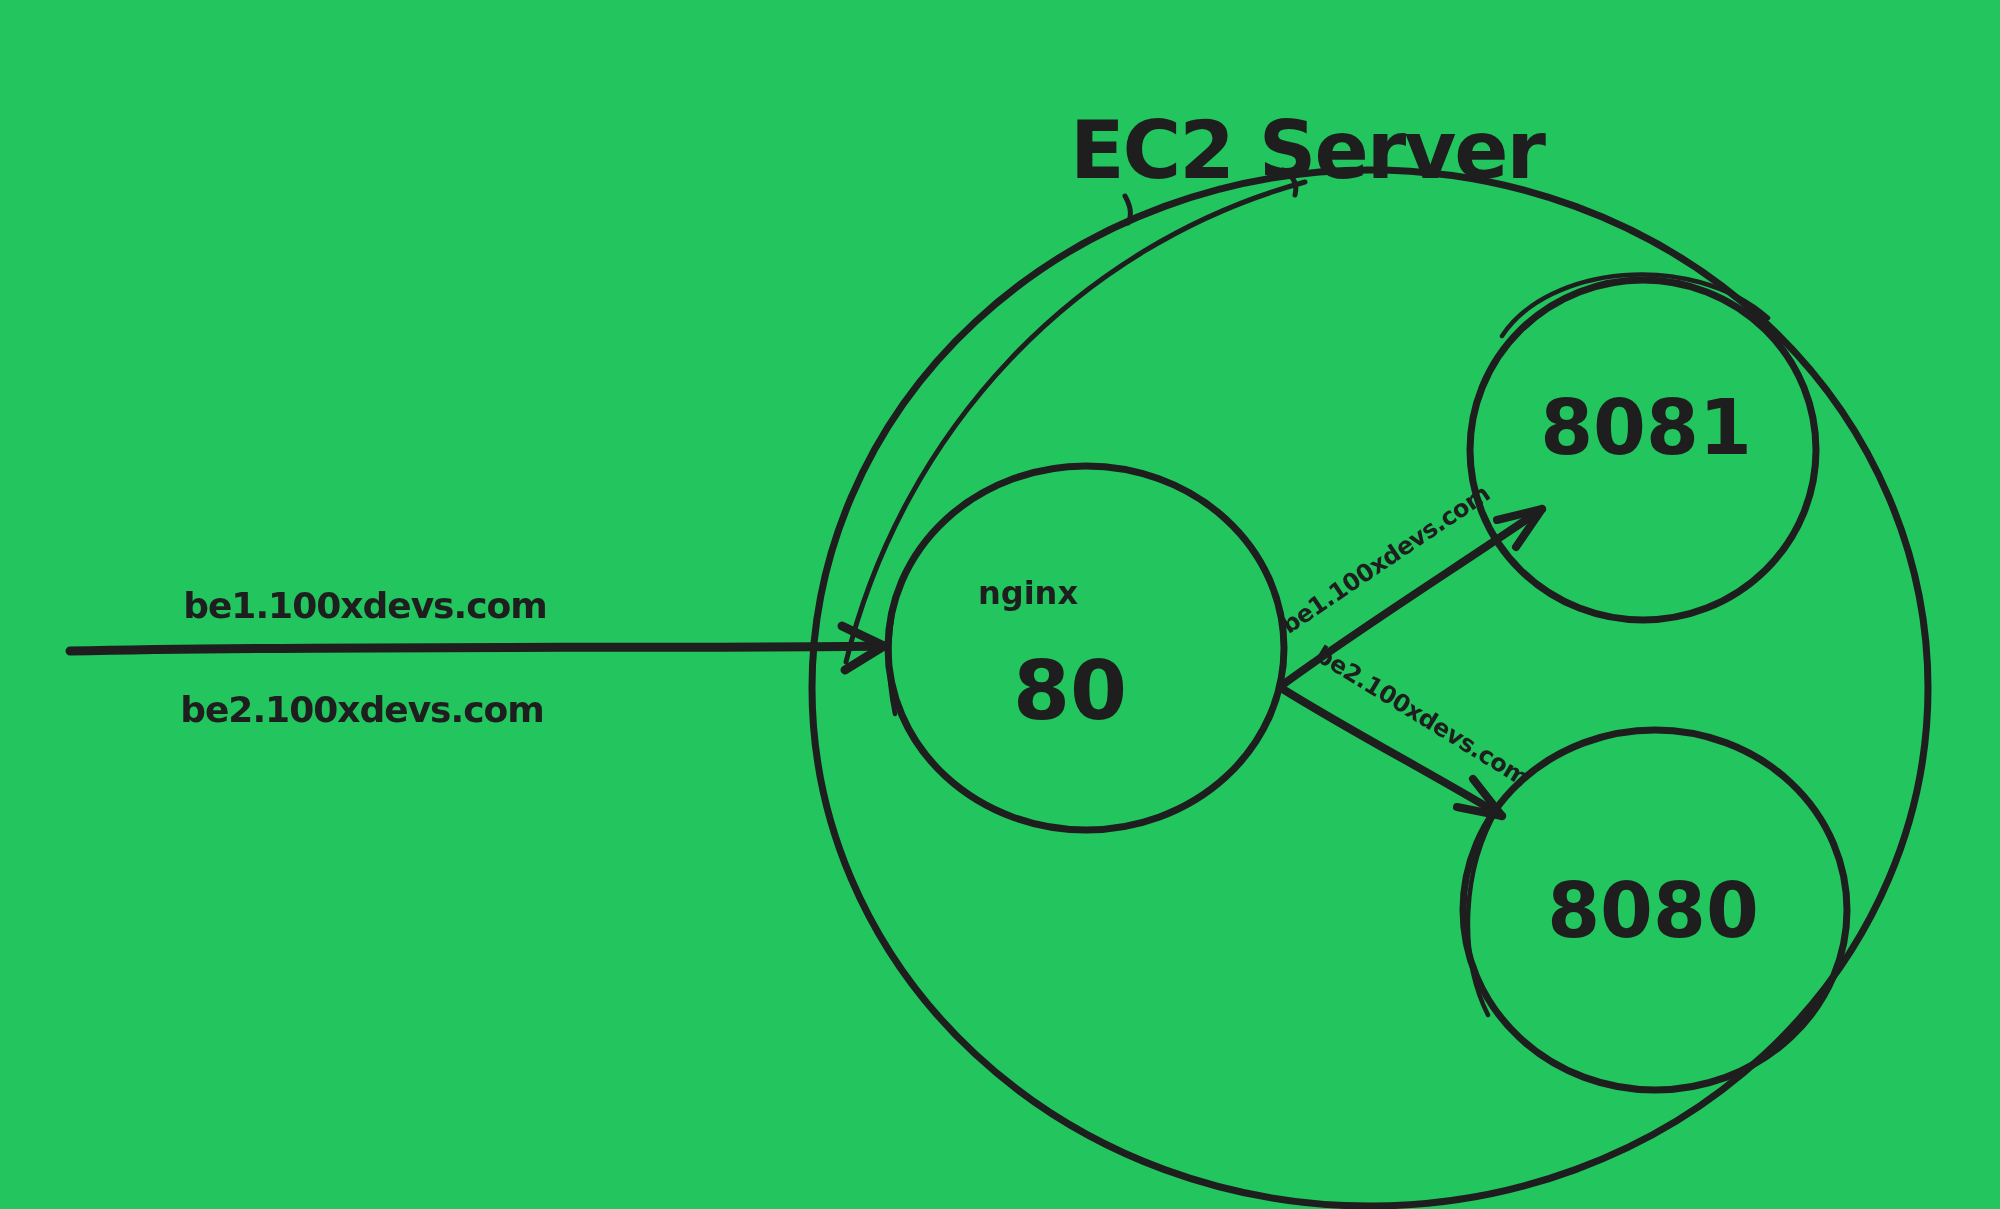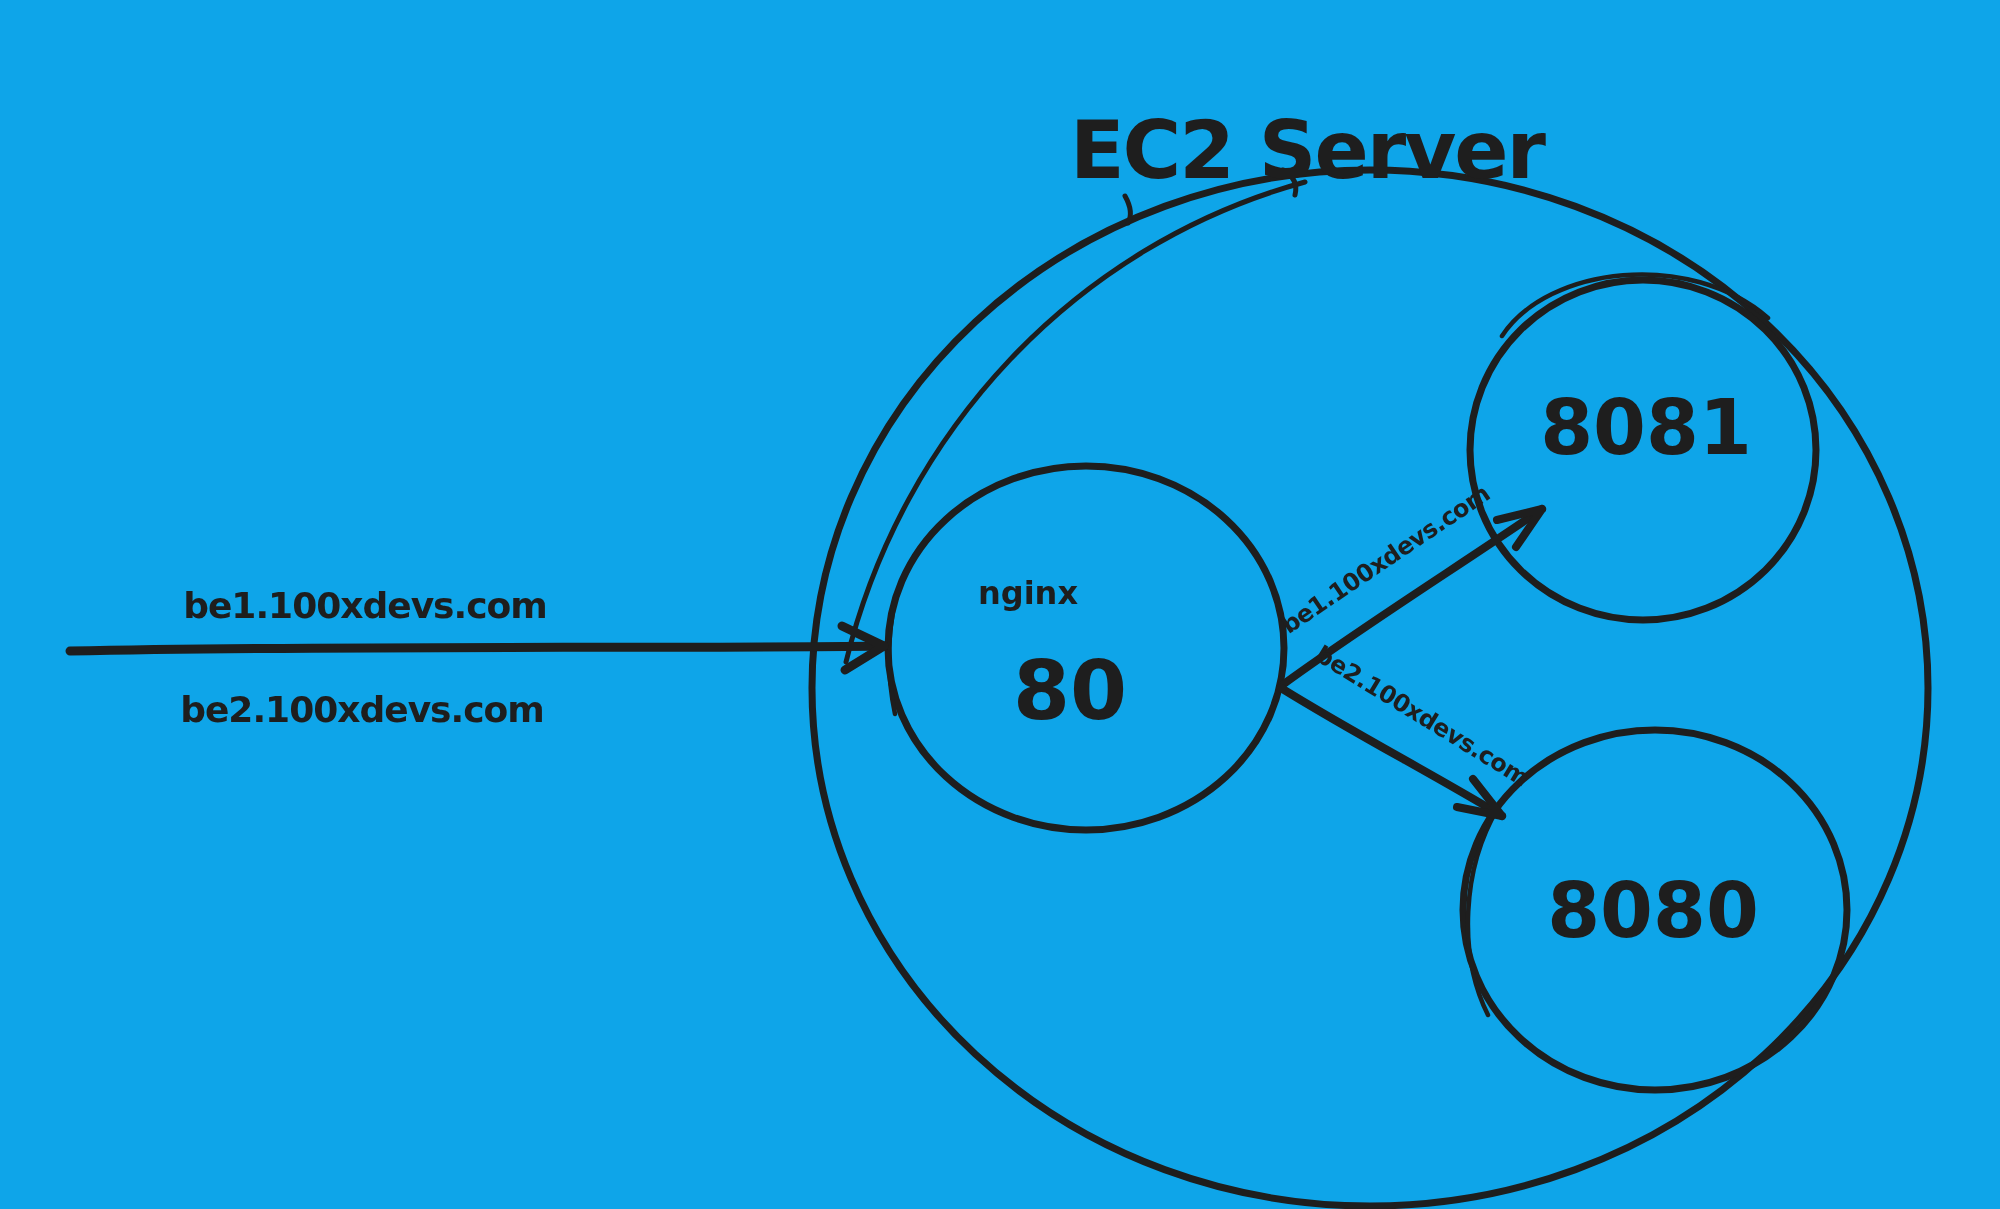--- a/index.html
+++ b/index.html
@@ -4,21 +4,21 @@
 <style>
   html, body {
     margin: 0;
     padding: 0;
     background: #ffffff;
   }
   .stage {
     position: relative;
     width: 2000px;
     height: 1209px;
-    background: #0ea5e9;
+    background: #22c55e;
     overflow: hidden;
     font-family: "DejaVu Sans", sans-serif;
   }
   svg.sketch {
     position: absolute;
     inset: 0;
     width: 100%;
     height: 100%;
   }
   .ink-line {

